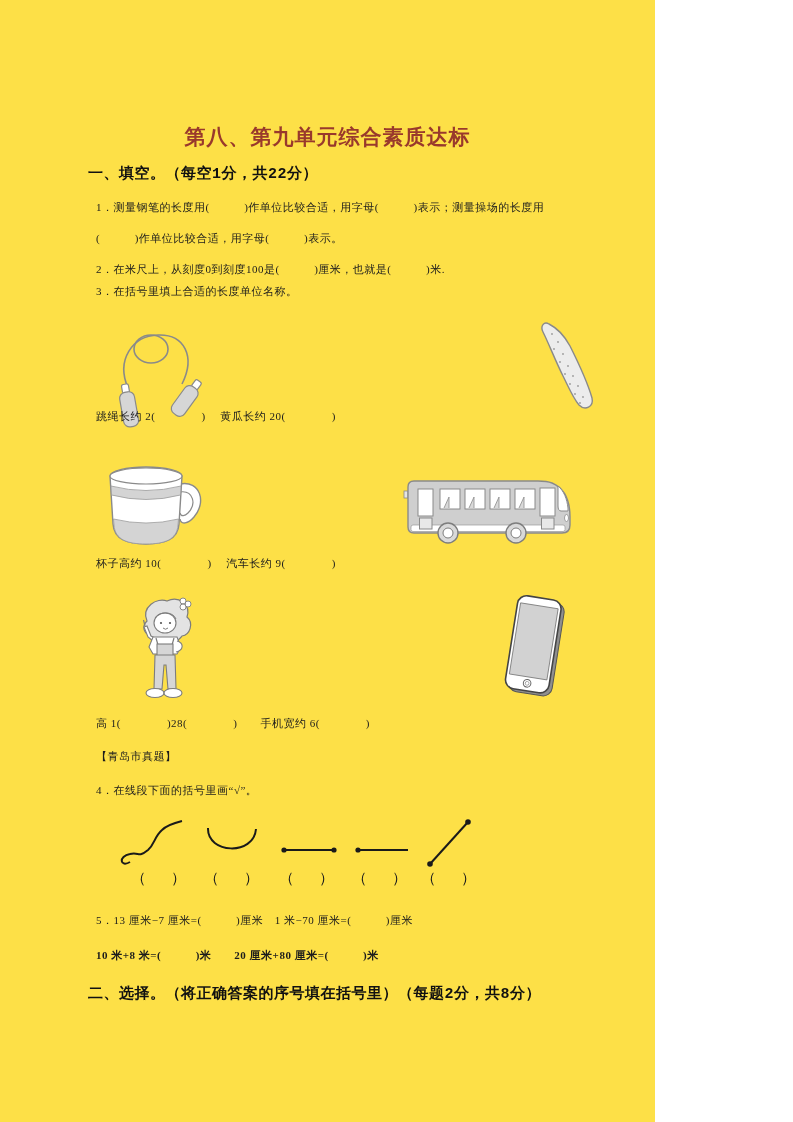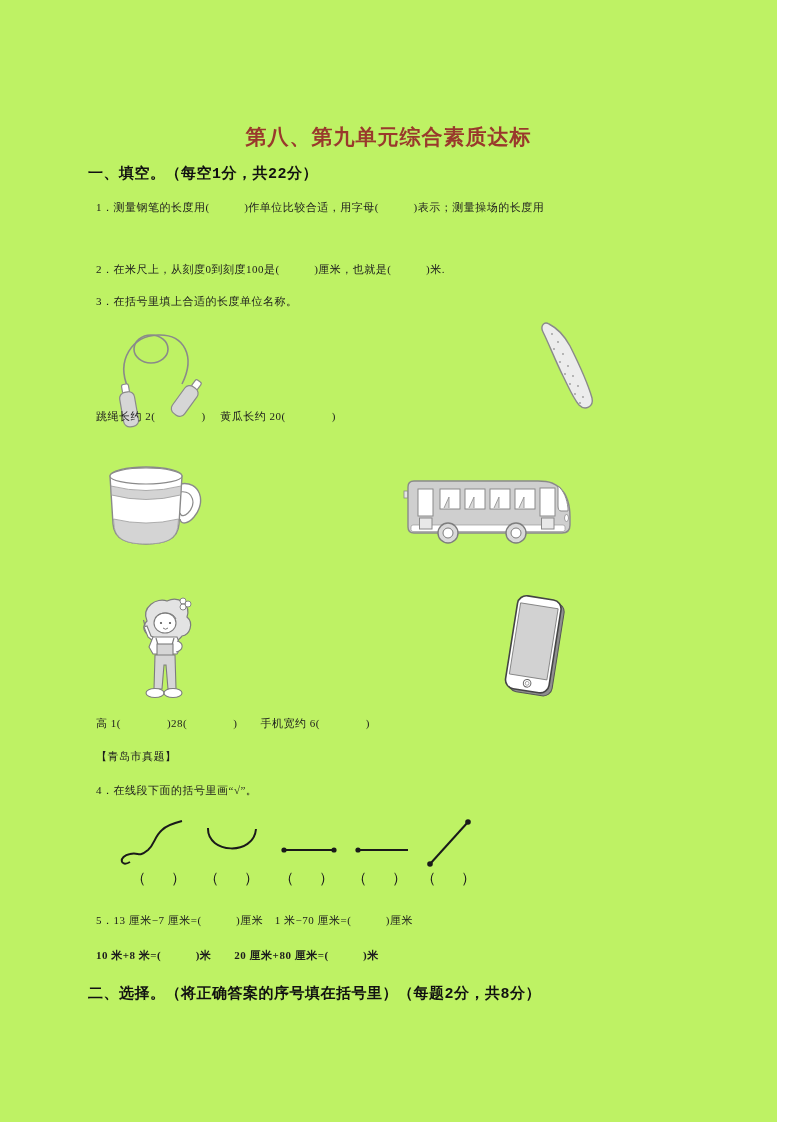--- a/index.html
+++ b/index.html
@@ -1,17 +1,17 @@
 <!DOCTYPE html>
 <html><head>
 <meta charset="utf-8">
 <style>
   html,body{margin:0;padding:0;}
   body{width:793px;height:1122px;background:#ffffff;font-family:"Liberation Serif",serif;color:#1c1c1c;}
-  .page{position:relative;width:777px;height:1122px;background:#bef264;overflow:hidden;}
+  .page{position:relative;width:655px;height:1122px;background:#fde047;overflow:hidden;}
   .title{position:absolute;top:123px;left:0;width:100%;text-align:center;
          font-family:"Liberation Sans",sans-serif;font-weight:bold;font-size:21px;color:#99392C;
          letter-spacing:1px;margin:0;}
   .sec-header{position:absolute;left:88px;font-family:Liberation Mono, monospace;
               font-weight:bold;font-size:15px;color:#111;white-space:nowrap;letter-spacing:0.5px;}
   .line{position:absolute;left:96px;font-size:11px;white-space:nowrap;letter-spacing:0.5px;}
   .tag{font-weight:normal;}
   .illu{position:absolute;}
   .bracket{position:absolute;width:72px;text-align:center;font-size:15px;letter-spacing:5px;white-space:nowrap;}
   .footer{position:absolute;top:1120px;left:0;width:100%;text-align:center;
@@ -20,22 +20,23 @@
 </head>
 <body>
 
 <div class="page">
 
   <h1 class="title">第八、第九单元综合素质达标</h1>
 
   <div class="sec-header" style="top:164px;">一、填空。（每空1分，共22分）</div>
 
   <div class="line" style="top:200px;">1．测量钢笔的长度用(　　　)作单位比较合适，用字母(　　　)表示；测量操场的长度用</div>
+  <div class="line" style="top:231px;">(　　　)作单位比较合适，用字母(　　　)表示。</div>
   <div class="line" style="top:262px;">2．在米尺上，从刻度0到刻度100是(　　　)厘米，也就是(　　　)米.</div>
-  <div class="line" style="top:294px;">3．在括号里填上合适的长度单位名称。</div>
+  <div class="line" style="top:284px;">3．在括号里填上合适的长度单位名称。</div>
 
   <svg class="illu" style="left:94px;top:322px;" width="122" height="110" viewBox="0 0 122 110">
     <path d="M 34 66 C 22 38, 38 14, 64 13 C 90 12, 102 34, 88 62" fill="none" stroke="#8a8a8a" stroke-width="1.6"></path>
     <ellipse cx="57" cy="27" rx="17" ry="14" fill="none" stroke="#8a8a8a" stroke-width="1.6"></ellipse>
     <g transform="rotate(-10 34 84)">
       <rect x="31" y="62" width="7" height="9" rx="2" fill="#ffffff" stroke="#8a8a8a" stroke-width="1.2"></rect>
       <rect x="27" y="70" width="15" height="35" rx="6" fill="#d6d6d6" stroke="#8a8a8a" stroke-width="1.2"></rect>
     </g>
     <g transform="rotate(36 92 78)">
       <rect x="88" y="55" width="7" height="9" rx="2" fill="#ffffff" stroke="#8a8a8a" stroke-width="1.2"></rect>
@@ -94,20 +95,21 @@
     <path d="M 158 9 C 164 14, 167 22, 168 31 L 168 34 L 161 34 C 159 34, 158 32, 158 29 Z" fill="#ffffff" stroke="#8a8a8a" stroke-width="1"></path>
     <ellipse cx="166.5" cy="41" rx="2" ry="3.5" fill="#ffffff" stroke="#8a8a8a" stroke-width="0.8"></ellipse>
     <g>
       <circle cx="48" cy="56" r="10" fill="#d9d9d9" stroke="#7d7d7d" stroke-width="1.4"></circle>
       <circle cx="48" cy="56" r="5" fill="#ffffff" stroke="#7d7d7d" stroke-width="1"></circle>
       <circle cx="116" cy="56" r="10" fill="#d9d9d9" stroke="#7d7d7d" stroke-width="1.4"></circle>
       <circle cx="116" cy="56" r="5" fill="#ffffff" stroke="#7d7d7d" stroke-width="1"></circle>
     </g>
   </svg>
 
+  <div class="line" style="top:556px;">杯子高约 10(　　　　)　 汽车长约 9(　　　　)</div>
 
   <svg class="illu" style="left:115px;top:593px;" width="96" height="112" viewBox="0 0 96 112">
     <path d="M 32 28 C 26 14, 42 4, 52 8 C 64 2, 76 12, 72 24 C 79 30, 75 42, 67 43 C 64 48, 57 49, 54 46 C 46 51, 36 48, 35 42 C 28 40, 27 33, 32 28 Z" fill="#e3e3e3" stroke="#7d7d7d" stroke-width="1.2"></path>
     <g>
       <circle cx="68" cy="8" r="3" fill="#ffffff" stroke="#7d7d7d" stroke-width="0.9"></circle>
       <circle cx="73" cy="11" r="3" fill="#ffffff" stroke="#7d7d7d" stroke-width="0.9"></circle>
       <circle cx="68" cy="14" r="3" fill="#ffffff" stroke="#7d7d7d" stroke-width="0.9"></circle>
       <circle cx="70" cy="11" r="1.2" fill="#9a9a9a"></circle>
     </g>
     <ellipse cx="50" cy="30" rx="11" ry="10" fill="#ffffff" stroke="#7d7d7d" stroke-width="1.1"></ellipse>

